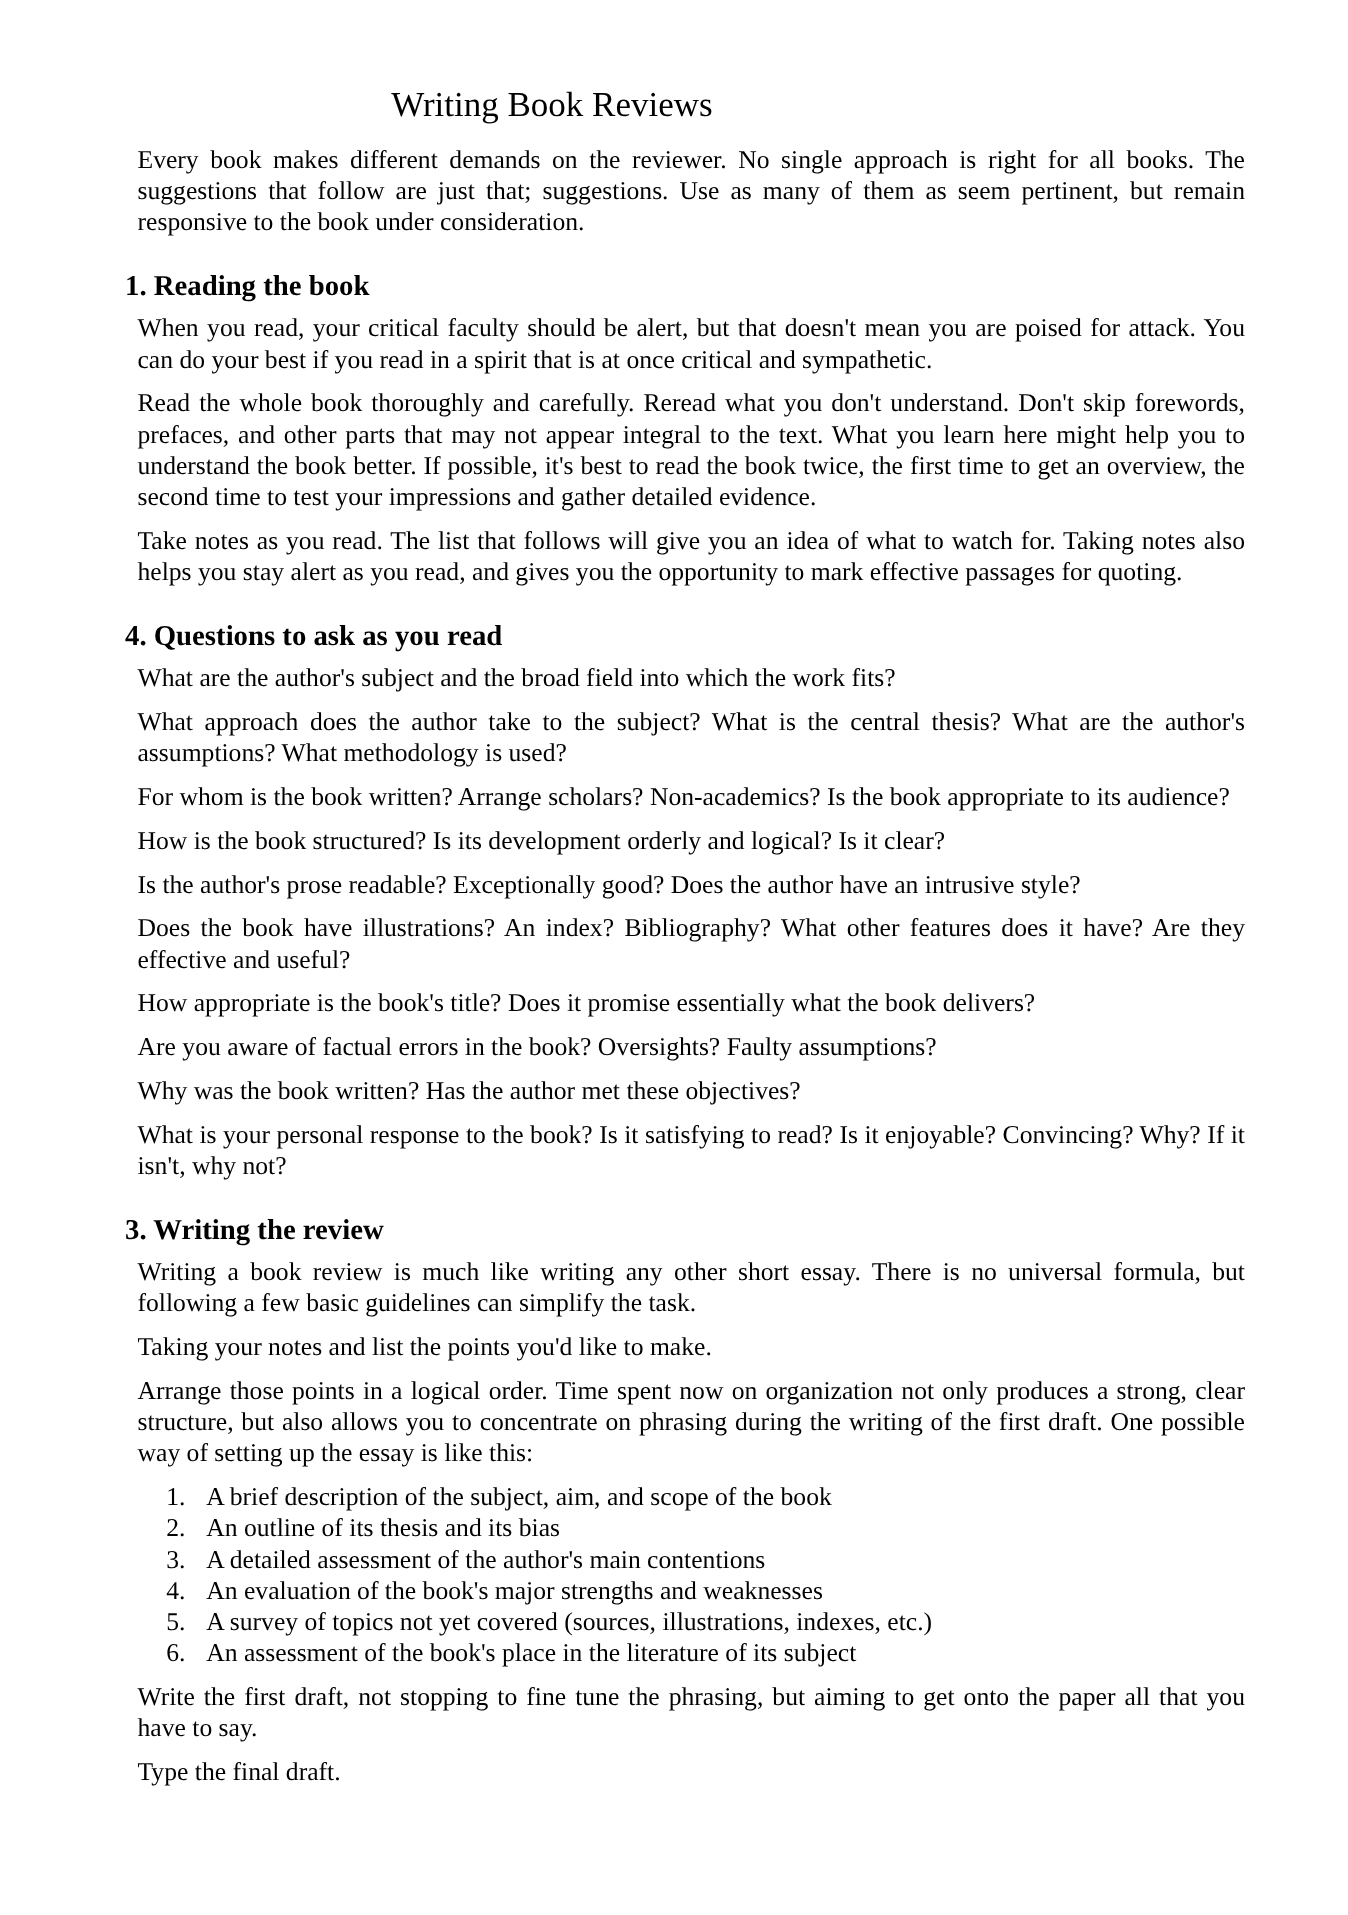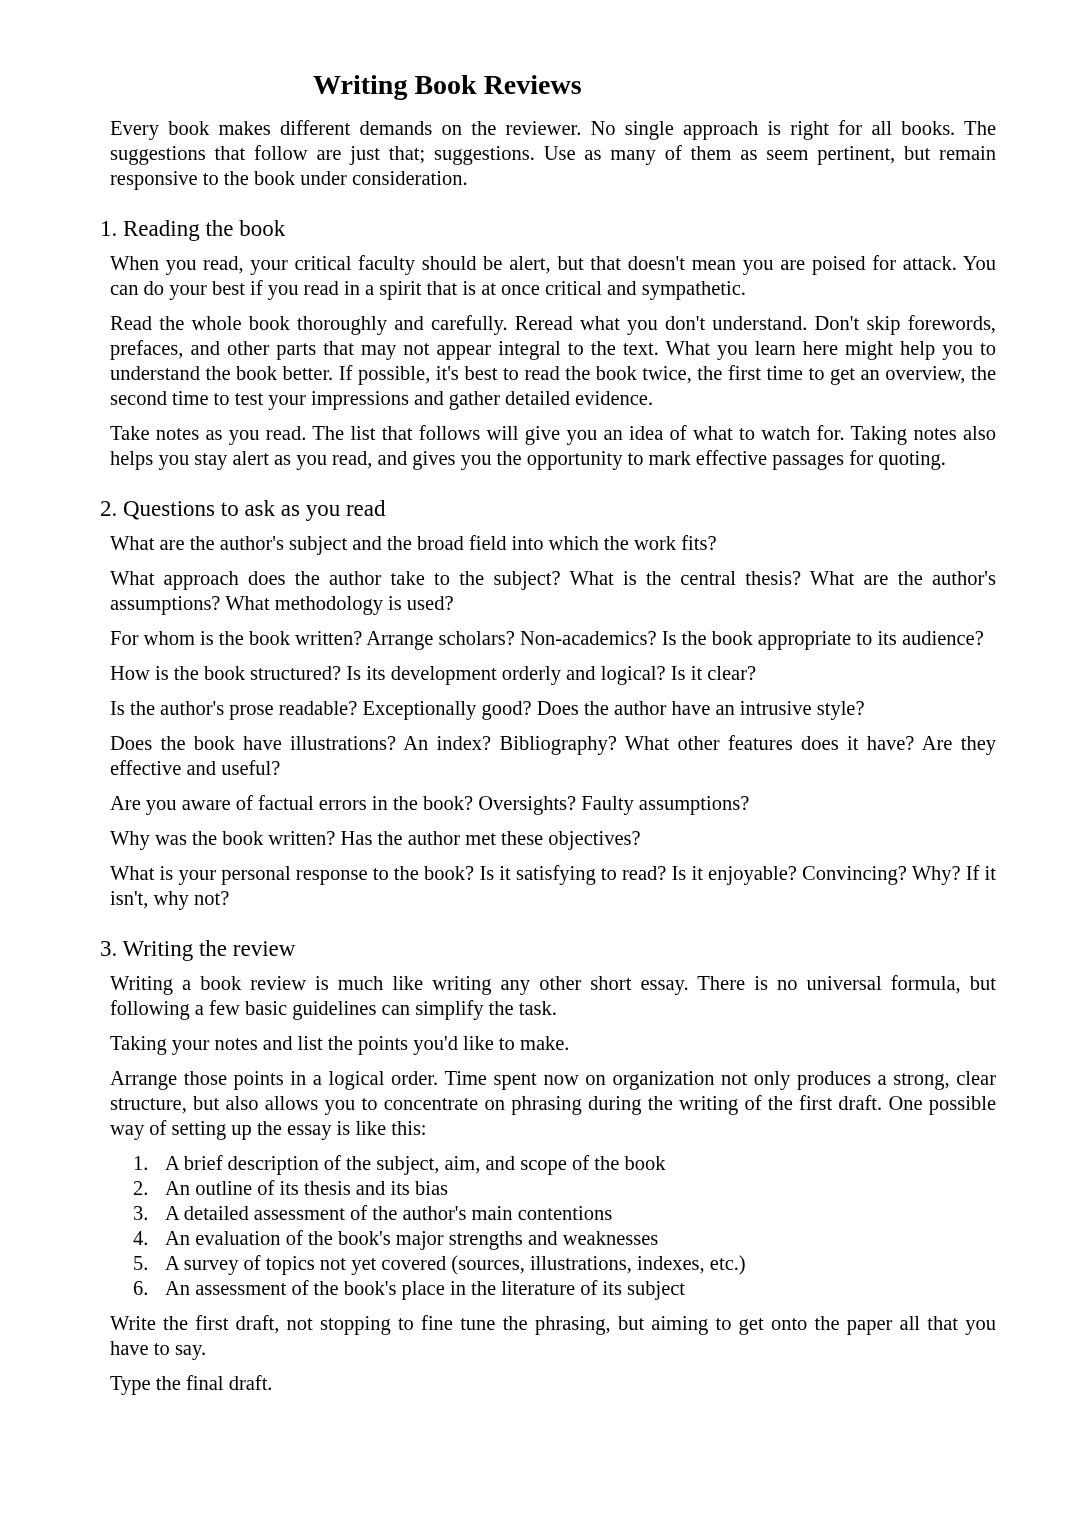--- a/index.html
+++ b/index.html
@@ -19,35 +19,35 @@
     width: 1078px;
     height: 1532px;
     padding: 68px 72px 0 100px;
     background: #ffffff;
   }
   .title {
     margin: 0 0 4px 213px;
     display: inline-block;
     font-size: 28px;
     line-height: 34px;
-    font-weight: bold;
+    font-weight: normal;
     white-space: nowrap;
   }
   .title-row { height: 38px; }
   p.body-par {
     margin: 10px;
     font-size: 20.5px;
     line-height: 25px;
     text-align: justify;
   }
   h2.section-heading {
     margin: 25px 0 0 0;
     font-size: 23px;
     line-height: 25px;
-    font-weight: normal;
+    font-weight: bold;
   }
   .outline { margin: 0; }
   .outline-item {
     display: flex;
     font-size: 20.5px;
     line-height: 25px;
     padding-left: 33px;
   }
   .outline-item .marker {
     flex: 0 0 32px;
@@ -70,27 +70,28 @@
   <p class="body-par">Every book makes different demands on the reviewer. No single approach is right for all books. The suggestions that follow are just that; suggestions. Use as many of them as seem pertinent, but remain responsive to the book under consideration.</p>
 
   <section>
     <h2 class="section-heading">1. Reading the book</h2>
     <p class="body-par">When you read, your critical faculty should be alert, but that doesn't mean you are poised for attack. You can do your best if you read in a spirit that is at once critical and sympathetic.</p>
     <p class="body-par">Read the whole book thoroughly and carefully. Reread what you don't understand. Don't skip forewords, prefaces, and other parts that may not appear integral to the text. What you learn here might help you to understand the book better. If possible, it's best to read the book twice, the first time to get an overview, the second time to test your impressions and gather detailed evidence.</p>
     <p class="body-par">Take notes as you read. The list that follows will give you an idea of what to watch for. Taking notes also helps you stay alert as you read, and gives you the opportunity to mark effective passages for quoting.</p>
   </section>
 
   <section>
-    <h2 class="section-heading">2. Questions to ask as you read</h2>
+    <h2 class="section-heading">4. Questions to ask as you read</h2>
     <p class="body-par">What are the author's subject and the broad field into which the work fits?</p>
     <p class="body-par">What approach does the author take to the subject? What is the central thesis? What are the author's assumptions? What methodology is used?</p>
     <p class="body-par">For whom is the book written? Arrange scholars? Non-academics? Is the book appropriate to its audience?</p>
     <p class="body-par">How is the book structured? Is its development orderly and logical? Is it clear?</p>
     <p class="body-par">Is the author's prose readable? Exceptionally good? Does the author have an intrusive style?</p>
     <p class="body-par">Does the book have illustrations? An index? Bibliography? What other features does it have? Are they effective and useful?</p>
+    <p class="body-par">How appropriate is the book's title? Does it promise essentially what the book delivers?</p>
     <p class="body-par">Are you aware of factual errors in the book? Oversights? Faulty assumptions?</p>
     <p class="body-par">Why was the book written? Has the author met these objectives?</p>
     <p class="body-par">What is your personal response to the book? Is it satisfying to read? Is it enjoyable? Convincing? Why? If it isn't, why not?</p>
   </section>
 
   <section>
     <h2 class="section-heading">3. Writing the review</h2>
     <p class="body-par">Writing a book review is much like writing any other short essay. There is no universal formula, but following a few basic guidelines can simplify the task.</p>
     <p class="body-par">Taking your notes and list the points you'd like to make.</p>
     <p class="body-par">Arrange those points in a logical order. Time spent now on organization not only produces a strong, clear structure, but also allows you to concentrate on phrasing during the writing of the first draft. One possible way of setting up the essay is like this:</p>

